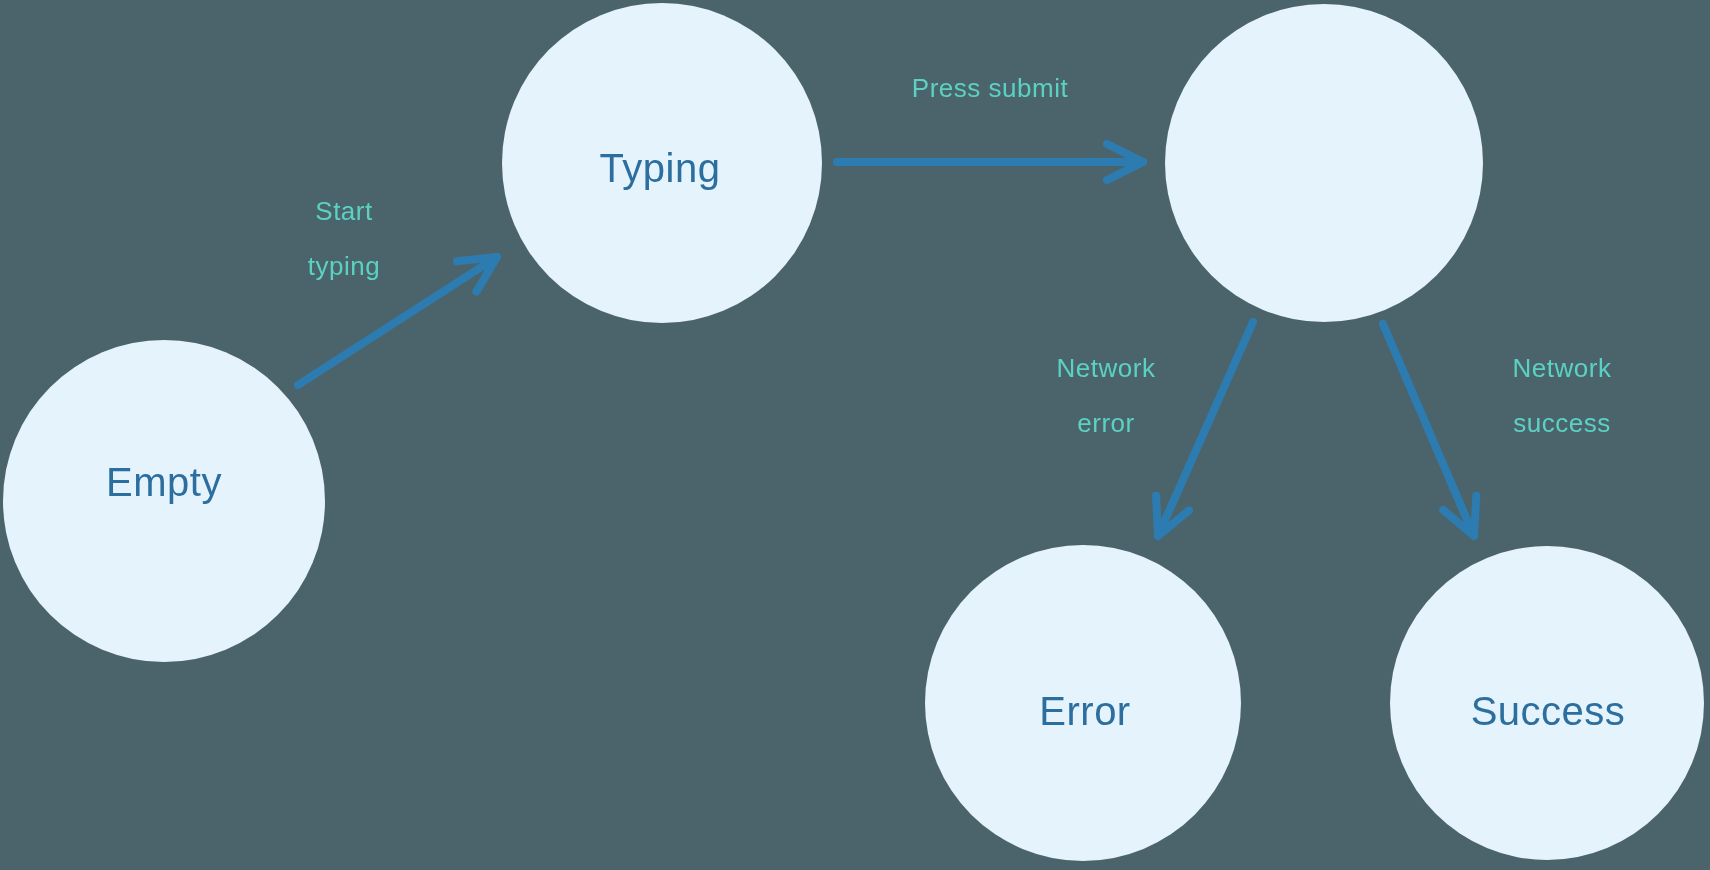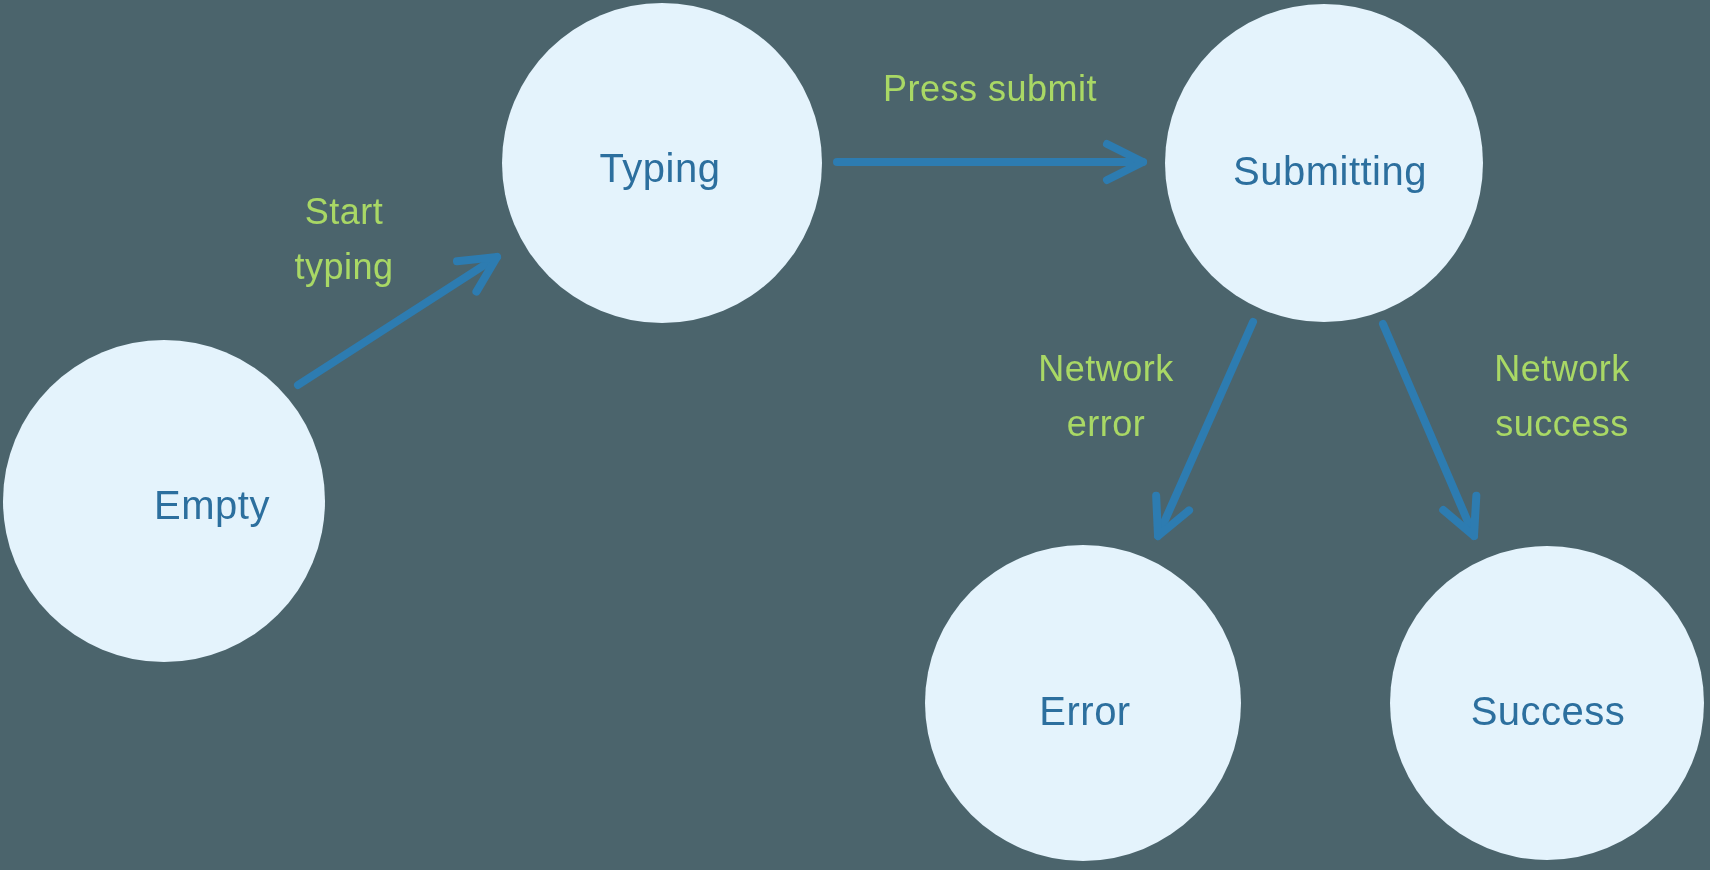--- a/index.html
+++ b/index.html
@@ -42,23 +42,23 @@
     white-space: nowrap;
     user-select: none;
   }
   .node-label {
     color: #2c6f9e;
     font-size: 40px;
     font-weight: 400;
     letter-spacing: 0.5px;
   }
   .edge-label {
-    color: #bef264;
+    color: #5eead4;
     opacity: 0.82;
-    font-size: 36px;
+    font-size: 26px;
     font-weight: 400;
     letter-spacing: 0.5px;
     line-height: 55px;
   }
   .edge-label span { display: block; margin-left: 32px; }
 </style>
 </head>
 <body>
 
 <div class="stage">
@@ -75,25 +75,24 @@
     <circle class="node-circle" cx="1324" cy="163" r="159"></circle>
     <circle class="node-circle" cx="1083" cy="703" r="158"></circle>
     <circle class="node-circle" cx="1547" cy="703" r="157"></circle>
 
     <line class="arrow-line" x1="298" y1="385" x2="497" y2="257" marker-end="url(#openArrow)"></line>
     <line class="arrow-line" x1="837" y1="162" x2="1143" y2="162" marker-end="url(#openArrow)"></line>
     <line class="arrow-line" x1="1253" y1="322" x2="1158" y2="536" marker-end="url(#openArrow)"></line>
     <line class="arrow-line" x1="1383" y1="324" x2="1474" y2="536" marker-end="url(#openArrow)"></line>
   </svg>
 
-  <div class="label node-label" style="left:164px; top:505px;margin-left:48px;">Empty</div>
+  <div class="label node-label" style="left:164px; top:482px;">Empty</div>
 
   <div class="label node-label" style="left:660px; top:168px;">Typing</div>
 
-  <div class="label node-label" style="left:1330px; top:171px;">Submitting</div>
 
   <div class="label node-label" style="left:1085px; top:711px;">Error</div>
 
   <div class="label node-label" style="left:1548px; top:711px;">Success</div>
 
   <div class="label edge-label" style="left:328px; top:239px;">
     <span>Start</span>
     <span>typing</span>
   </div>
 

